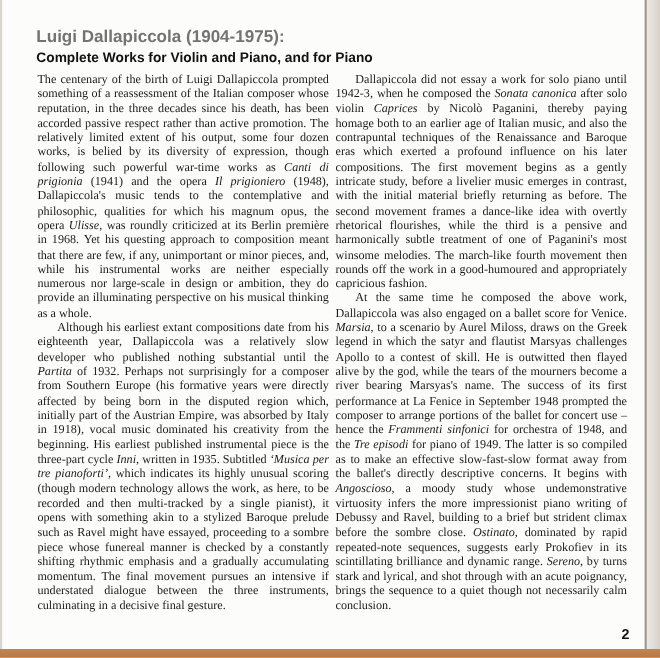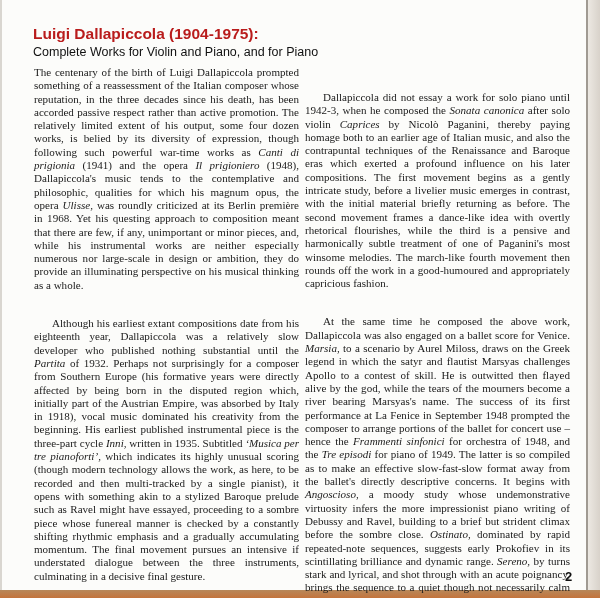--- a/index.html
+++ b/index.html
@@ -20,37 +20,37 @@
     position: absolute; left: 0; top: 590px; width: 600px; height: 8px;
     background: linear-gradient(#b7885a, #c4743c);
   }
   .right-band {
     position: absolute; left: 588px; top: 0; width: 12px; height: 590px;
     background: linear-gradient(90deg, #ece8e2, #d8d2ca);
   }
   .title {
     position: absolute; left: 31px; top: 25px;
     font-family: "Liberation Sans", sans-serif;
-    font-weight: bold; font-size: 15.5px; color: #b91c1c;
+    font-weight: bold; font-size: 15.5px; color: #737373;
     margin: 0; letter-spacing: 0px;
   }
   .subtitle {
     position: absolute; left: 31px; top: 45px;
     font-family: "Liberation Sans", sans-serif;
-    font-weight: normal; font-size: 12.5px; color: #111;
+    font-weight: bold; font-size: 12.5px; color: #111;
     margin: 0;
   }
   .col {
     position: absolute; top: 66px; width: 265px;
     font-family: "Liberation Serif", serif;
     font-size: 11.05px; line-height: 13.3px; color: #1a1a1a;
     text-align: justify;
   }
   .col p { margin: 0; }
-  .col p.indent { text-indent: 18px; margin-top: 25px; }
+  .col p.indent { text-indent: 18px; }
   .col-left { left: 32px; }
   .col-right { left: 303px; }
   .catno {
     position: absolute; left: 30px; top: 570px;
     font-family: "Liberation Sans", sans-serif;
     font-weight: bold; font-size: 13px; color: #111; margin-top: 36px;
   }
   .pageno {
     position: absolute; left: 563px; top: 569px;
     font-family: "Liberation Sans", sans-serif;

